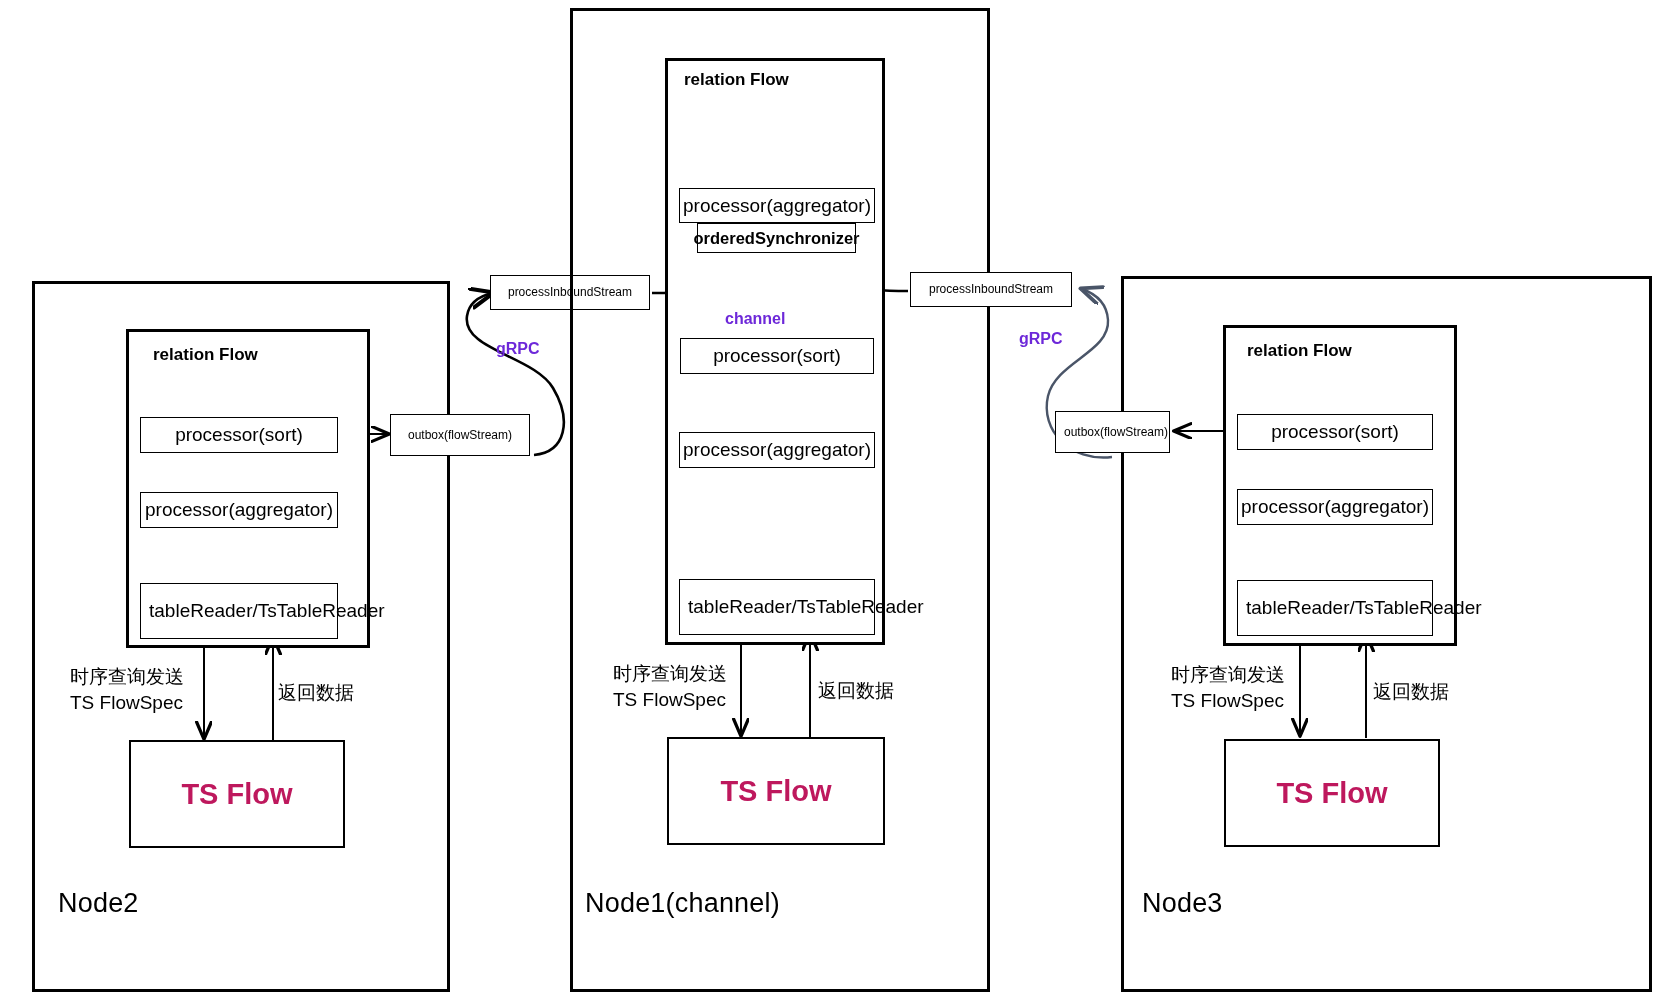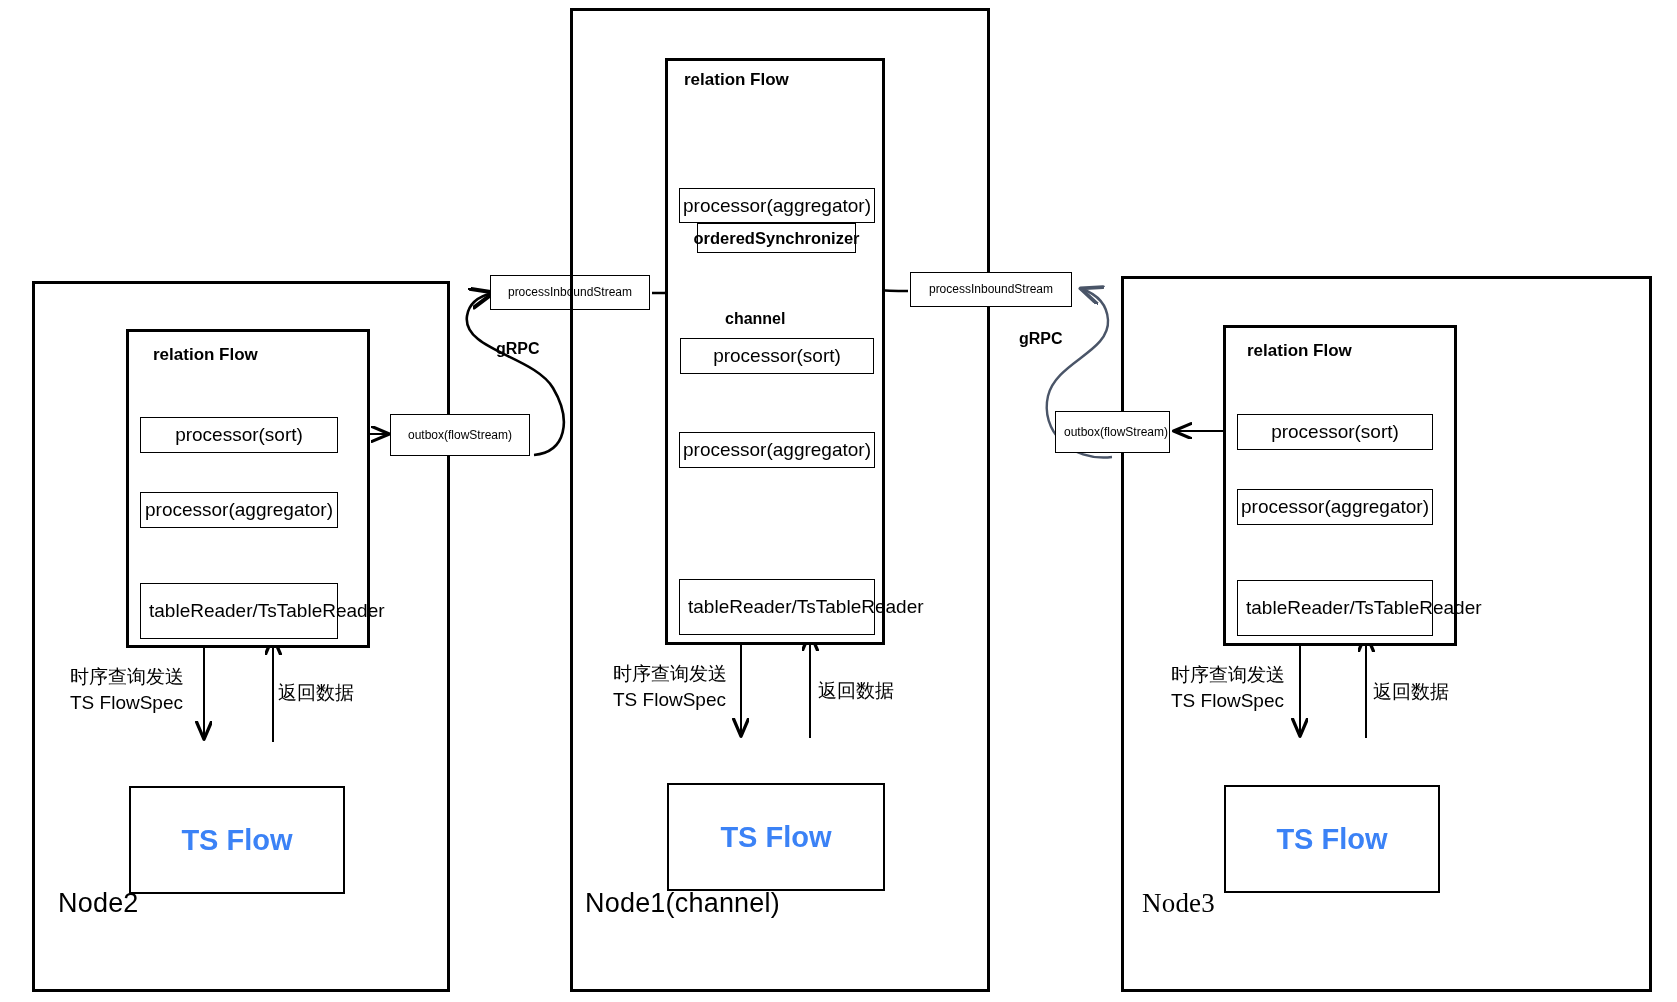--- a/index.html
+++ b/index.html
@@ -72,36 +72,35 @@
   .tsflow {
     position: absolute;
     border: 2.4px solid #000;
     box-sizing: border-box;
     background: #fff;
     font-size: 29px;
     font-weight: bold;
     display: flex;
     align-items: center;
     justify-content: center;
-    color: #3b82f6;
-    margin-top: 46px;
+    color: #be185d;
   }
   .cn-label {
     position: absolute;
     font-size: 19px;
     line-height: 1.35;
     white-space: pre;
     color: #000;
   }
   .edge-label {
     position: absolute;
     font-size: 16px;
     font-weight: bold;
     white-space: nowrap;
-    color: #000000;
+    color: #6d28d9;
   }
   svg.overlay {
     position: absolute;
     left: 0;
     top: 0;
     width: 1677px;
     height: 1002px;
     pointer-events: none;
     overflow: visible;
   }
@@ -224,21 +223,21 @@
   <div class="pbox small" style="left:910px; top:272px; width:162px; height:35px;">processInboundStream</div>
   <div class="edge-label" style="left:1019px; top:330px;">gRPC</div>
 
   <div class="cn-label" style="left:613px; top:661px;">时序查询发送
 TS FlowSpec</div>
   <div class="cn-label" style="left:818px; top:678px;">返回数据</div>
 
   <div class="tsflow" style="left:667px; top:737px; width:218px; height:108px;">TS Flow</div>
 
   <div class="node-frame" style="left:1121px; top:276px; width:531px; height:716px;"></div>
-  <div class="node-label" style="left:1142px; top:888px;font-family:Liberation Serif, serif;">Node3</div>
+  <div class="node-label" style="left:1142px; top:888px;">Node3</div>
 
   <div class="flow-frame" style="left:1223px; top:325px; width:234px; height:321px;"></div>
   <div class="flow-title" style="left:1247px; top:341px;">relation Flow</div>
 
   <div class="pbox" style="left:1237px; top:414px; width:196px; height:36px;">processor(sort)</div>
   <div class="pbox" style="left:1237px; top:489px; width:196px; height:36px;">processor(aggregator)</div>
   <div class="pbox left-align" style="left:1237px; top:580px; width:196px; height:56px;">tableReader/TsTableReader</div>
 
   <div class="pbox small left-align" style="left:1055px; top:411px; width:115px; height:42px;">outbox(flowStream)</div>
 

